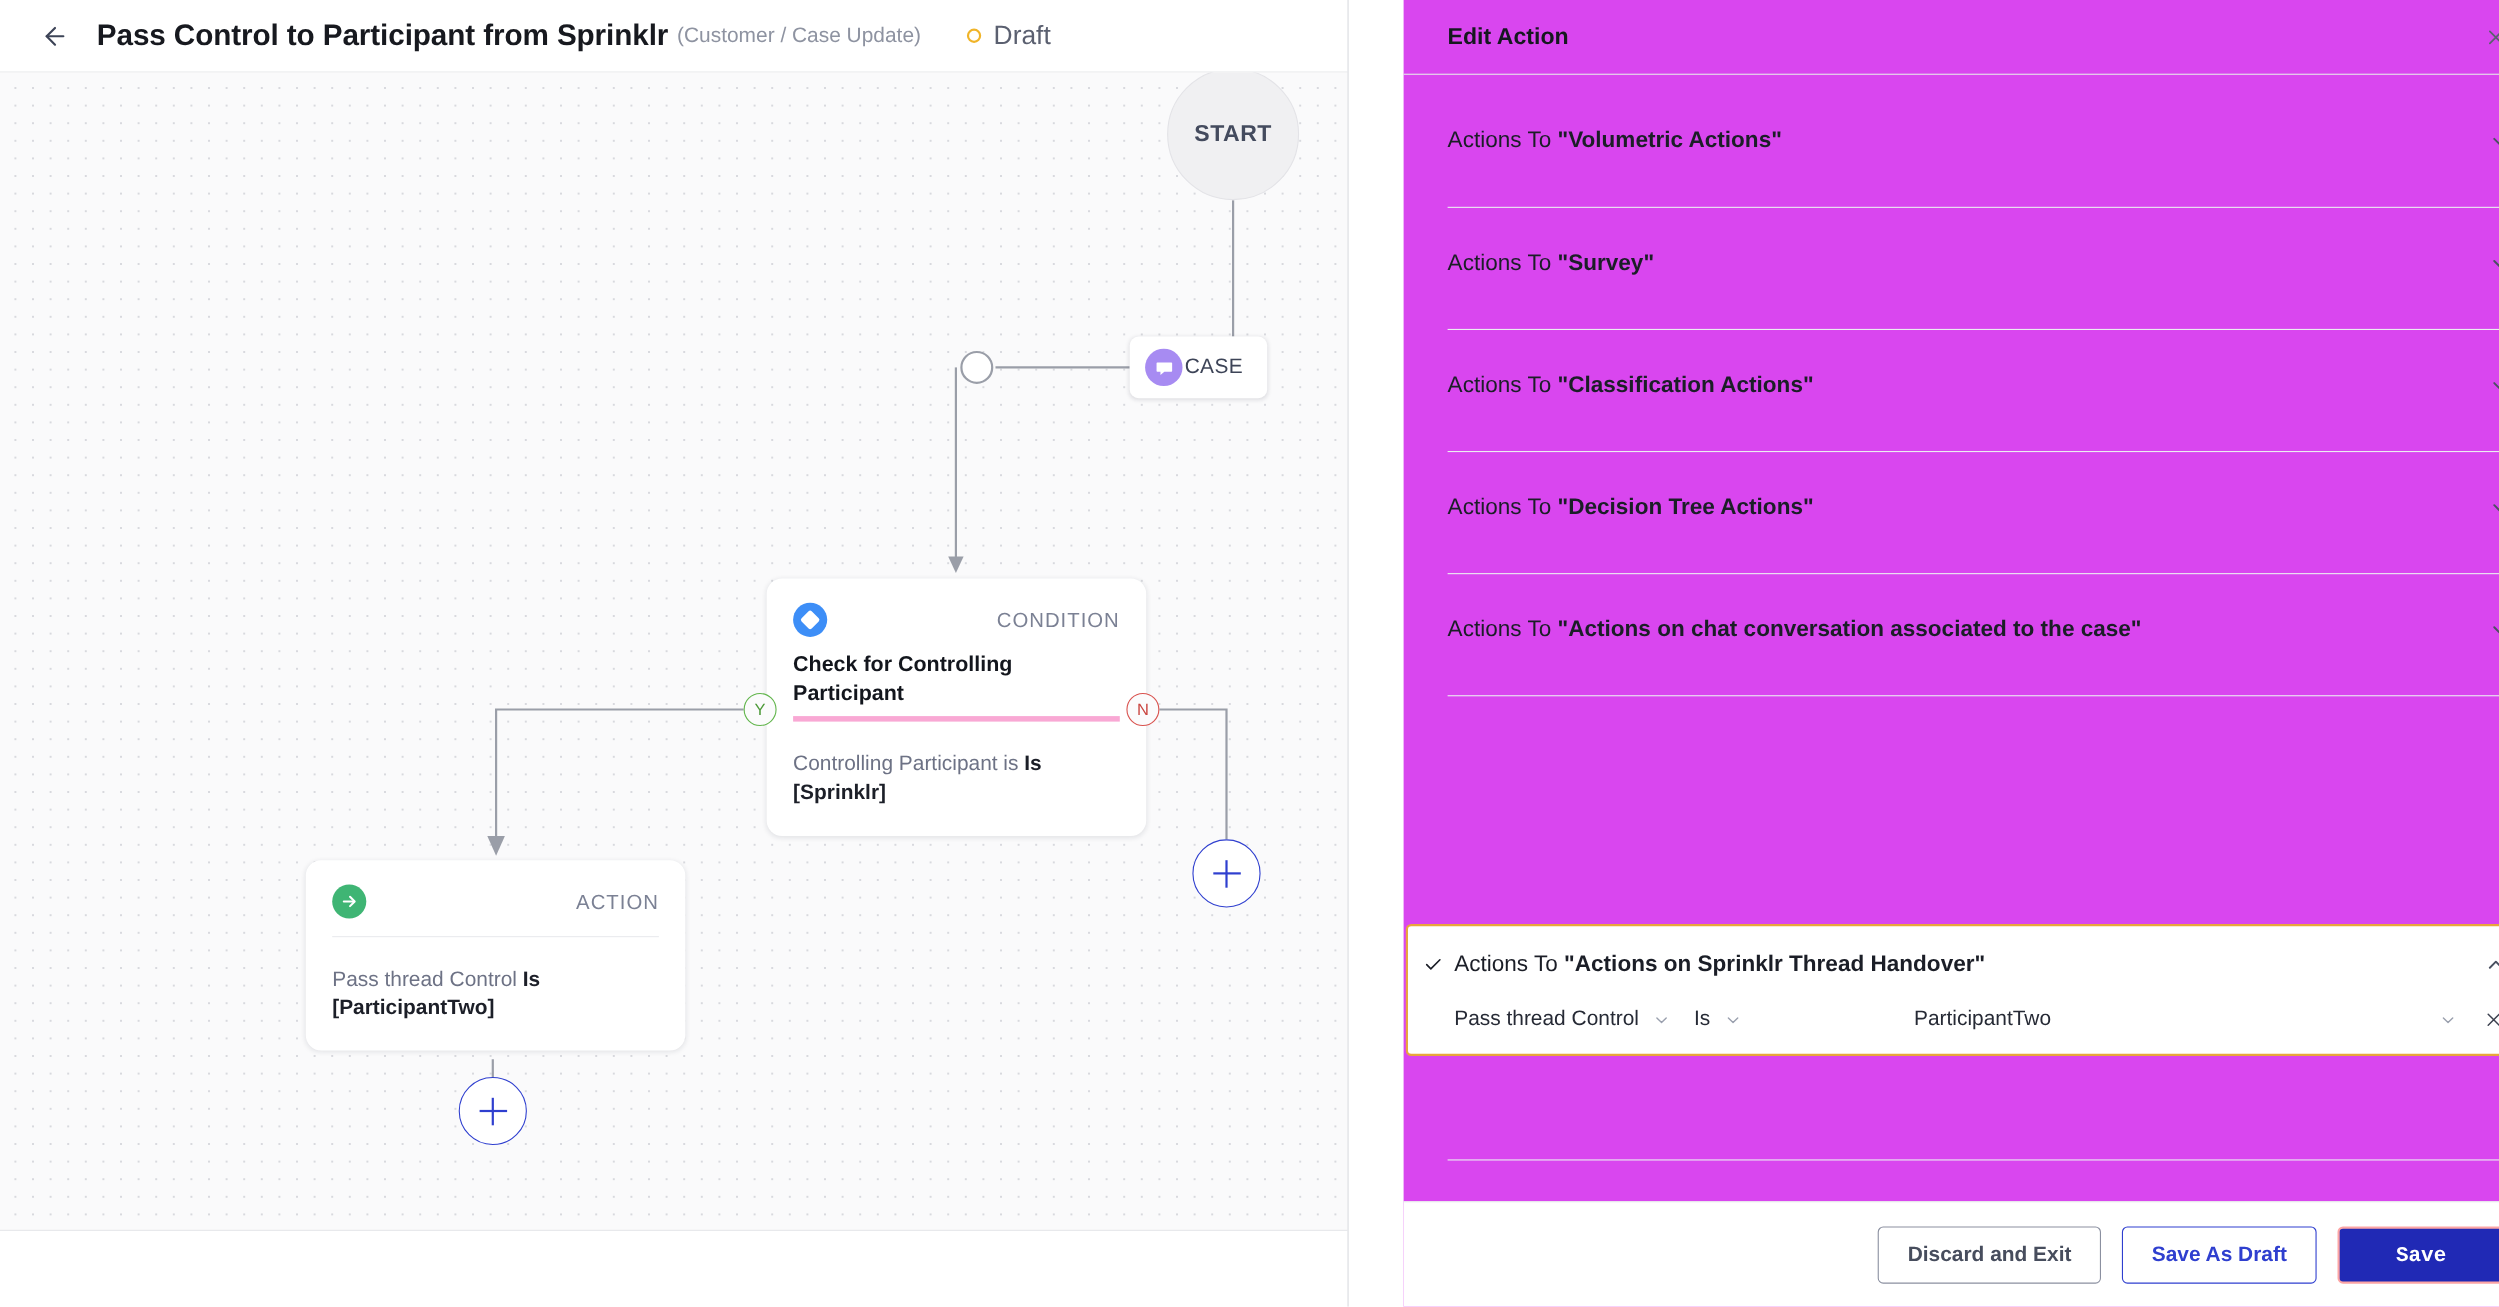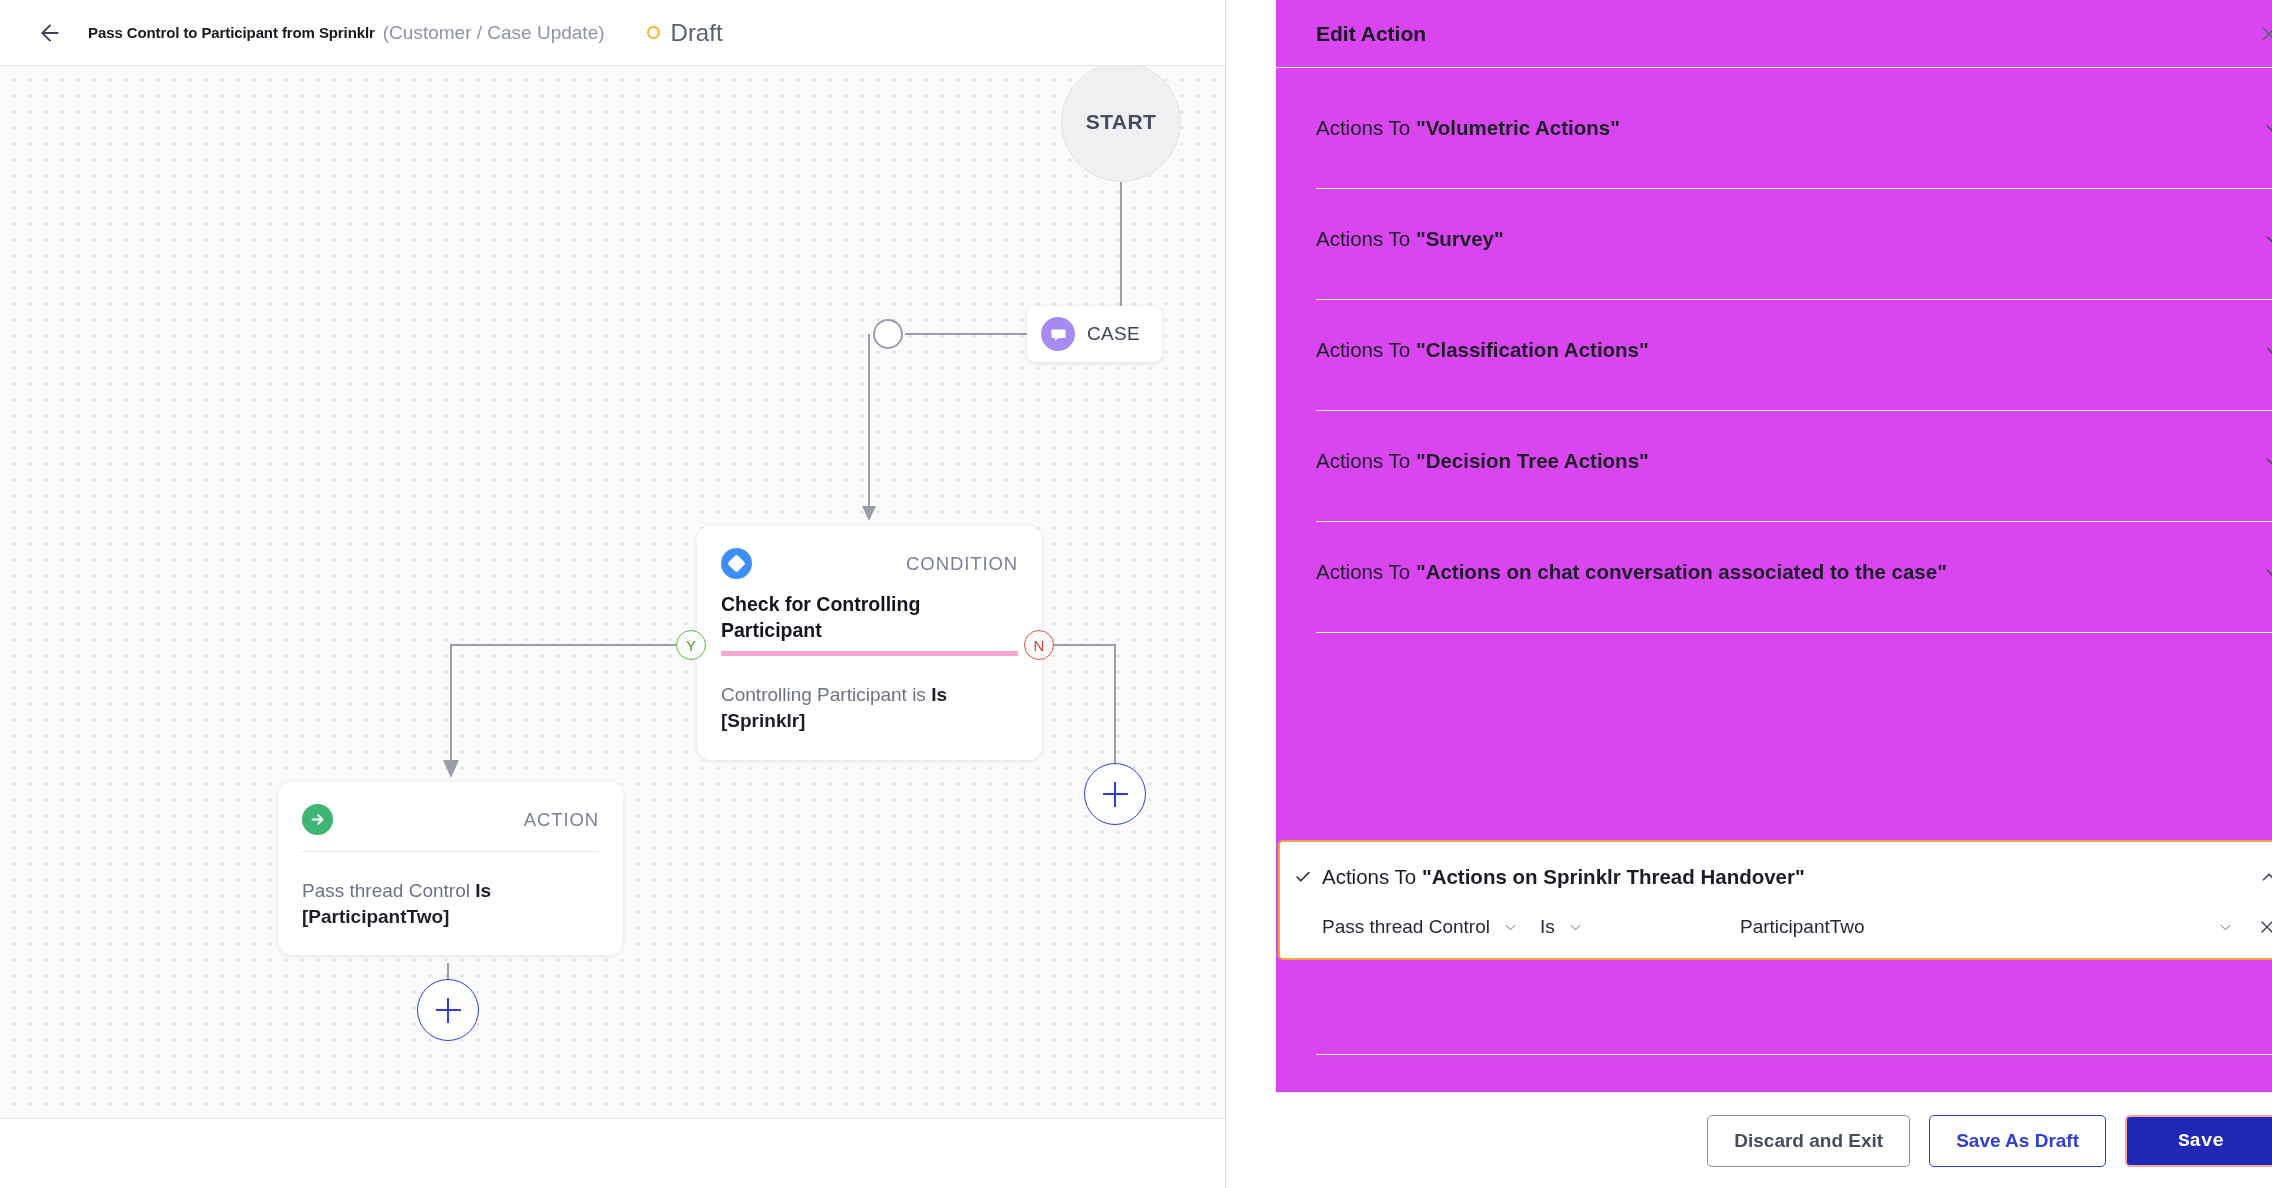--- a/index.html
+++ b/index.html
@@ -17,21 +17,21 @@
     background: #ffffff; border-bottom: 1px solid #e6e7ea;
     display: flex; align-items: center; gap: 0;
   }
   .back-btn {
     width: 40px; height: 40px; margin-left: 30px;
     display: flex; align-items: center; justify-content: center;
     cursor: pointer; color: #3d4457;
   }
   .back-btn svg { display: block; }
   .wf-title {
-    margin-left: 18px; font-size: 15px; font-weight: 700; color: #17191f;
+    margin-left: 18px; font-size: 27px; font-weight: 700; color: #17191f;
     letter-spacing: -0.1px; white-space: nowrap;
   }
   .wf-sub {
     margin-left: 8px; font-size: 19px; color: #8e93a1; font-weight: 400;
     white-space: nowrap;
   }
   .status-wrap {
     margin-left: 42px; display: flex; align-items: center; gap: 11px;
   }
   .status-dot {
@@ -66,21 +66,21 @@
     width: 120px; height: 120px; border-radius: 50%;
     background: #f0f0f2; border: 1px solid #e3e3e7;
     display: flex; align-items: center; justify-content: center;
     font-size: 21px; font-weight: 700; color: #444b5e; letter-spacing: 0.4px;
   }
   
   .node-case {
     position: absolute; left: 1027px; top: 240px;
     height: 56px; padding: 0 22px 0 14px; border-radius: 8px;
     background: #ffffff; box-shadow: 0 1px 4px rgba(20,25,50,.13);
-    display: flex; align-items: center; gap: 12px;
+    display: flex; align-items: center; gap: 2px;
   }
   .case-icon {
     width: 34px; height: 34px; border-radius: 50%; background: #a78bf2;
     display: flex; align-items: center; justify-content: center;
   }
   .case-label { font-size: 19px; color: #3d4457; letter-spacing: .3px; }
 
   
   .node-condition {
     position: absolute; left: 697px; top: 460px;

